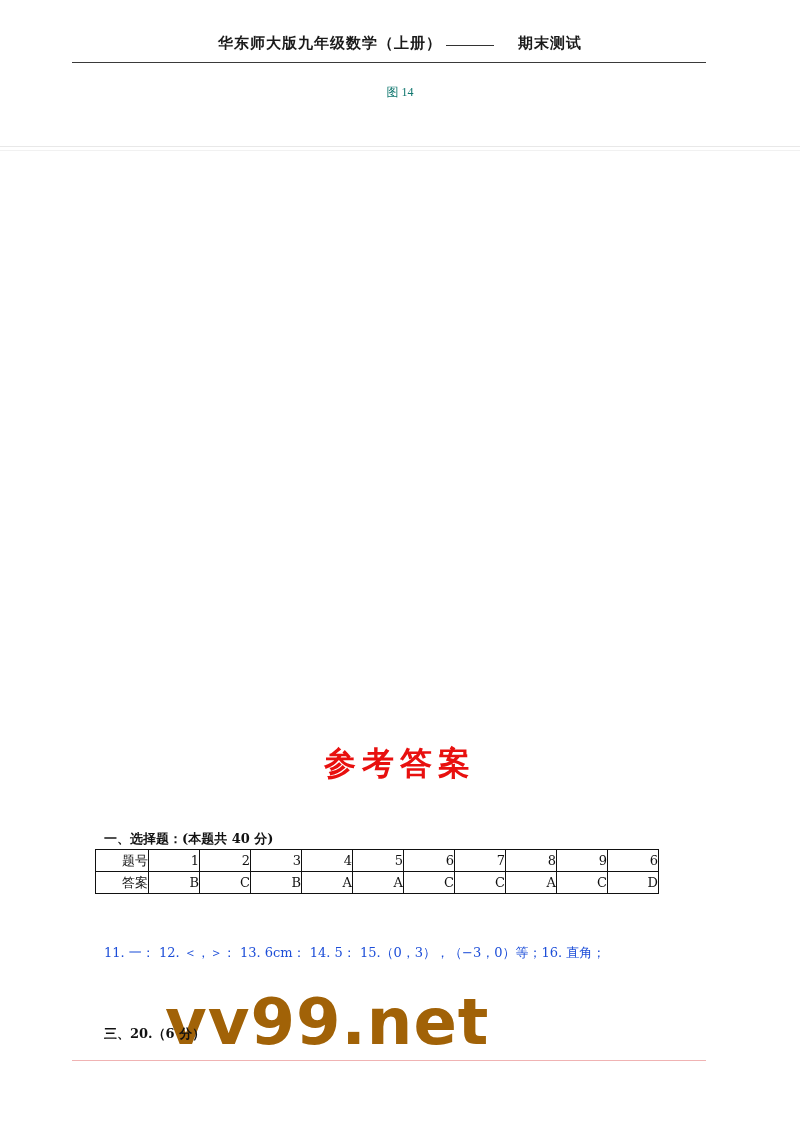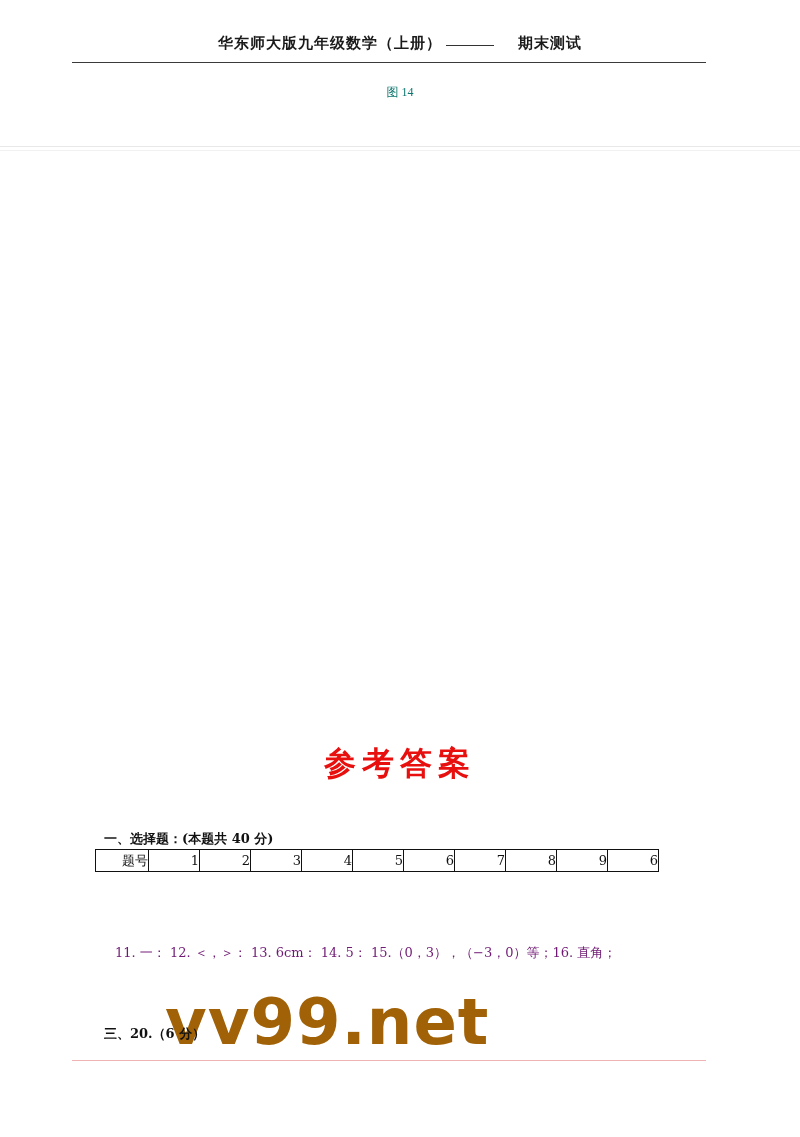--- a/index.html
+++ b/index.html
@@ -96,23 +96,22 @@
     white-space: nowrap;
   }
   .sec-1 { left: 104px; top: 830px; text-align: right; }
   .sec-2 { left: 104px; top: 918px; }
   .sec-3 { left: 104px; top: 1025px; font-weight: bold; }
 
   .body-line {
     position: absolute;
     font-family: "DejaVu Serif", serif;
     font-size: 13px;
-    color: #701a75;
-    white-space: nowrap;
-    margin-left: 11px;
+    color: #1d4ed8;
+    white-space: nowrap;
   }
   .line-11 { left: 104px; top: 944px; }
   .line-17 { left: 104px; top: 973px; }
 
   
   .ans-table {
     position: absolute;
     left: 95px;
     top: 849px;
     border-collapse: collapse;
@@ -189,20 +188,33 @@
       <td class="num-cell">2</td>
       <td class="num-cell">3</td>
       <td class="num-cell">4</td>
       <td class="num-cell">5</td>
       <td class="num-cell">6</td>
       <td class="num-cell">7</td>
       <td class="num-cell">8</td>
       <td class="num-cell">9</td>
       <td class="num-cell">6</td>
     </tr>
+    <tr>
+      <td class="head-cell">答案</td>
+      <td class="num-cell">B</td>
+      <td class="num-cell">C</td>
+      <td class="num-cell">B</td>
+      <td class="num-cell">A</td>
+      <td class="num-cell">A</td>
+      <td class="num-cell">C</td>
+      <td class="num-cell">C</td>
+      <td class="num-cell">A</td>
+      <td class="num-cell">C</td>
+      <td class="num-cell">D</td>
+    </tr>
   </tbody>
     </table>
 
 
   <div class="body-line line-11">11.  一：     12.  ＜，＞：     13. 6cm：     14. 5：     15.（0，3），（−3，0）等；16. 直角；</div>
 
 
   <div class="watermark">vv99.net</div>
 
   <div class="sec sec-3">三、20.（6 分）</div>

